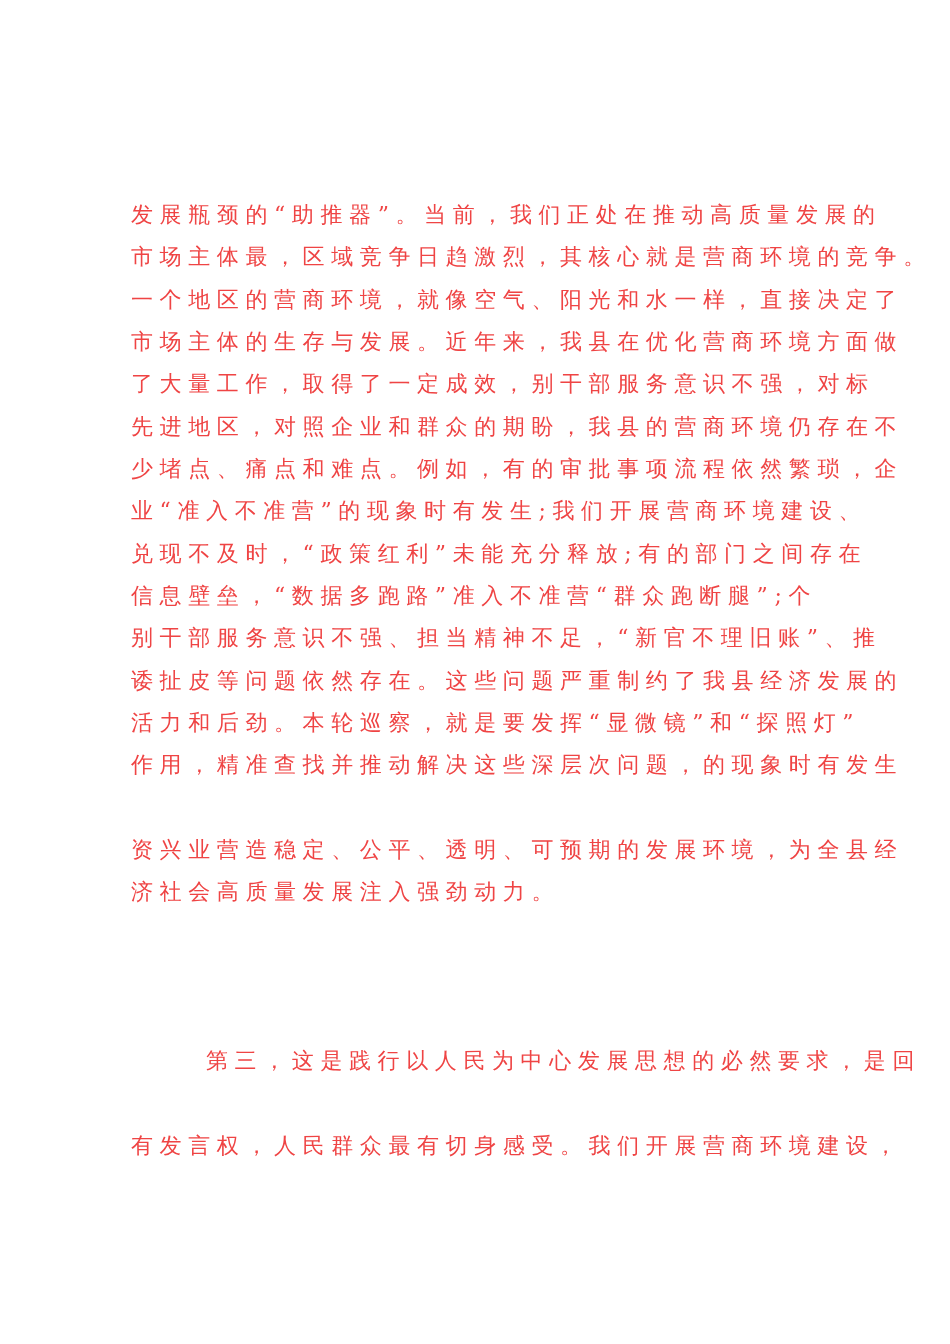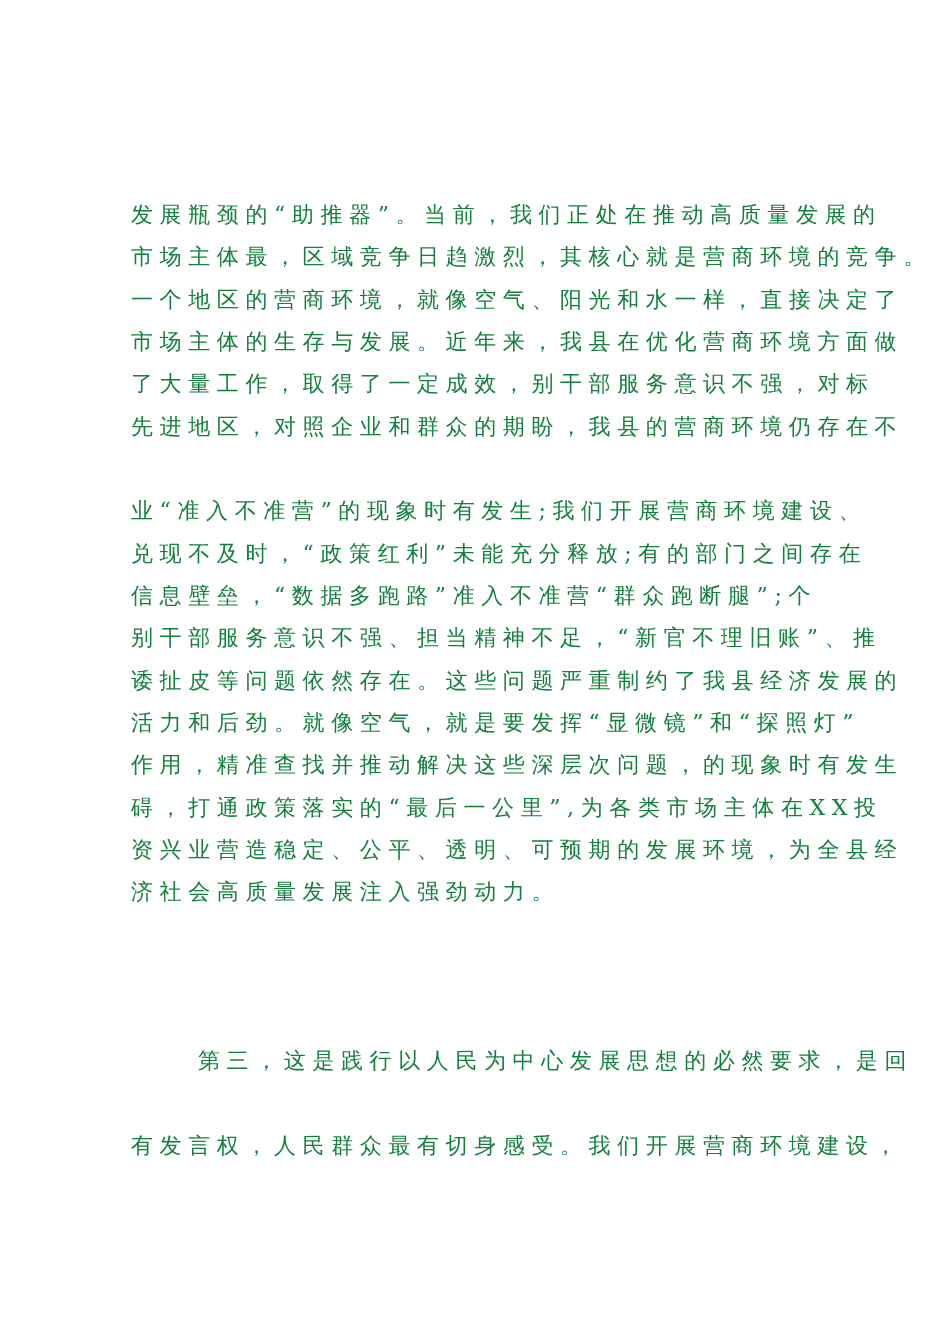--- a/index.html
+++ b/index.html
@@ -8,43 +8,43 @@
     position: absolute; left: 0; top: 0; width: 950px; height: 1344px;
     background: #ffffff;
   }
   .line {
     position: absolute;
     left: 131px;
     height: 36px;
     font-family: "DejaVu Serif", "Liberation Serif", serif;
     font-size: 22px;
     line-height: 36px;
-    color: #15803d;
+    color: #ef4444;
     white-space: nowrap;
     letter-spacing: 6.6px;
   }
-  .indent { left: 198px; text-align: right; }
+  .indent { left: 206px; text-align: right; }
 </style>
 </head>
 <body>
 
 <div class="page">
 
   <div class="line" style="top:197px">发展瓶颈的“助推器”。当前，我们正处在推动高质量发展的</div>
   <div class="line" style="top:239px">市场主体最，区域竞争日趋激烈，其核心就是营商环境的竞争。</div>
   <div class="line" style="top:282px">一个地区的营商环境，就像空气、阳光和水一样，直接决定了</div>
   <div class="line" style="top:324px">市场主体的生存与发展。近年来，我县在优化营商环境方面做</div>
   <div class="line" style="top:366px">了大量工作，取得了一定成效，别干部服务意识不强，对标</div>
   <div class="line" style="top:409px">先进地区，对照企业和群众的期盼，我县的营商环境仍存在不</div>
+  <div class="line" style="top:451px">少堵点、痛点和难点。例如，有的审批事项流程依然繁琐，企</div>
   <div class="line" style="top:493px">业“准入不准营”的现象时有发生;我们开展营商环境建设、</div>
   <div class="line" style="top:536px">兑现不及时，“政策红利”未能充分释放;有的部门之间存在</div>
   <div class="line" style="top:578px">信息壁垒，“数据多跑路”准入不准营“群众跑断腿”;个</div>
   <div class="line" style="top:620px">别干部服务意识不强、担当精神不足，“新官不理旧账”、推</div>
   <div class="line" style="top:663px">诿扯皮等问题依然存在。这些问题严重制约了我县经济发展的</div>
-  <div class="line" style="top:705px">活力和后劲。就像空气，就是要发挥“显微镜”和“探照灯”</div>
+  <div class="line" style="top:705px">活力和后劲。本轮巡察，就是要发挥“显微镜”和“探照灯”</div>
   <div class="line" style="top:747px">作用，精准查找并推动解决这些深层次问题，的现象时有发生</div>
-  <div class="line" style="top:790px">碍，打通政策落实的“最后一公里”,为各类市场主体在XX投</div>
   <div class="line" style="top:832px">资兴业营造稳定、公平、透明、可预期的发展环境，为全县经</div>
   <div class="line" style="top:874px">济社会高质量发展注入强劲动力。</div>
 
   <div class="line indent" style="top:1043px">第三，这是践行以人民为中心发展思想的必然要求，是回</div>
   <div class="line" style="top:1128px">有发言权，人民群众最有切身感受。我们开展营商环境建设，</div>
 </div>
 
 </body></html>

